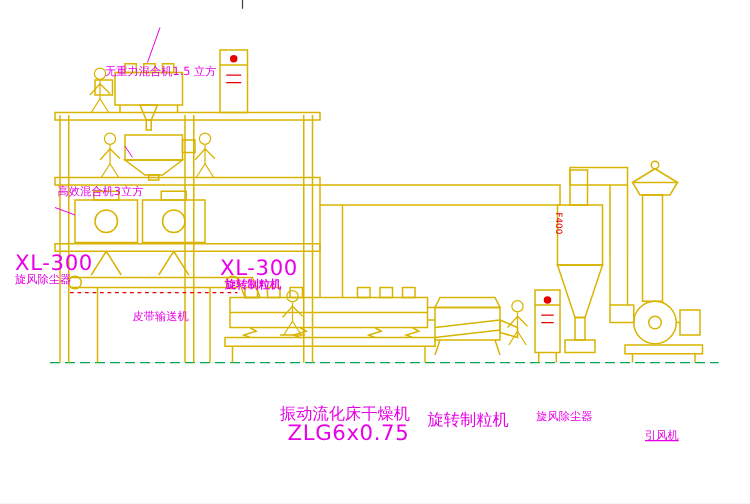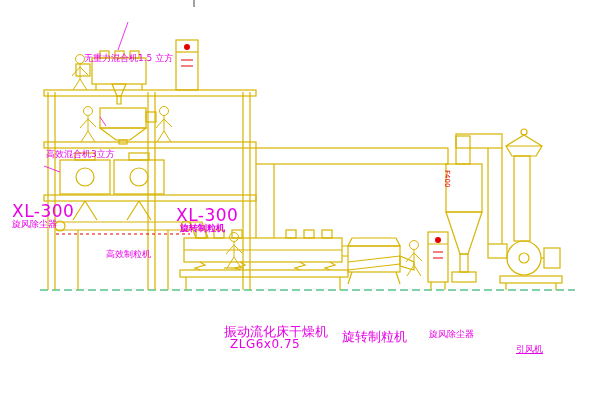--- a/index.html
+++ b/index.html
@@ -17,21 +17,21 @@
   .fillred{fill:var(--red);stroke:none;}
   .redl{stroke:var(--red);fill:none;stroke-width:1;}
   .reddash{stroke:var(--red);fill:none;stroke-width:1;stroke-dasharray:3 3;}
   .grnl{stroke:var(--green);fill:none;stroke-width:1;stroke-dasharray:8 4;}
   .mag{stroke:var(--label);fill:none;stroke-width:.8;}
   .dark{stroke:#444;fill:none;stroke-width:1;}
   .lbl{position:absolute;color:var(--label);white-space:nowrap;line-height:1.1;margin-top:44px;}
   .s9{font-size:9px;}
   .s10{font-size:13px;}
   .s13{font-size:17px;letter-spacing:.5px;}
-  .s14{font-size:12px;letter-spacing:.5px;}
+  .s14{font-size:17px;letter-spacing:.5px;}
   .titlebox{position:absolute;left:282px;top:40px;display:flex;align-items:baseline;color:var(--title);}
   .titlemain{font-size:15px;font-weight:bold;letter-spacing:1px;}
   .titlecap{font-size:22px;margin-left:2px;}
   .ductsize{position:absolute;left:451px;top:170px;font-size:7px;color:var(--red);
     transform:rotate(90deg);transform-origin:left top;}
 </style>
 </head>
 <body>
 
 <div class="canvas">
@@ -180,21 +180,21 @@
   <path class="mag" d="M128 22 L118 50 M100 117 L106 126 M44 166 L60 172"></path>
 </svg>
 
 
 <div class="lbl s9" style="left:84px;top:10px;">无重力混合机1.5 立方</div>
 <div class="lbl s13" style="left:12px;top:158px;">XL-300</div>
 <div class="lbl s9" style="left:12px;top:176px;">旋风除尘器</div>
 <div class="lbl s9" style="left:46px;top:106px;">高效混合机3立方</div>
 <div class="lbl s13" style="left:176px;top:162px;">XL-300</div>
 <div class="lbl s9" style="left:180px;top:180px;font-weight:bold;">旋转制粒机</div>
-<div class="lbl s9" style="left:106px;top:206px;">高效制粒机</div>
+<div class="lbl s9" style="left:106px;top:206px;">皮带输送机</div>
 <div class="lbl s10" style="left:224px;top:281px;">振动流化床干燥机</div>
 <div class="lbl s14" style="left:230px;top:294px;">ZLG6x0.75</div>
 <div class="lbl s10" style="left:342px;top:286px;">旋转制粒机</div>
 <div class="lbl s9" style="left:429px;top:286px;">旋风除尘器</div>
 <div class="lbl s9" style="left:516px;top:301px;text-decoration:underline;">引风机</div>
 <div class="ductsize">F400</div>
 
 </div>
 
 </body></html>

